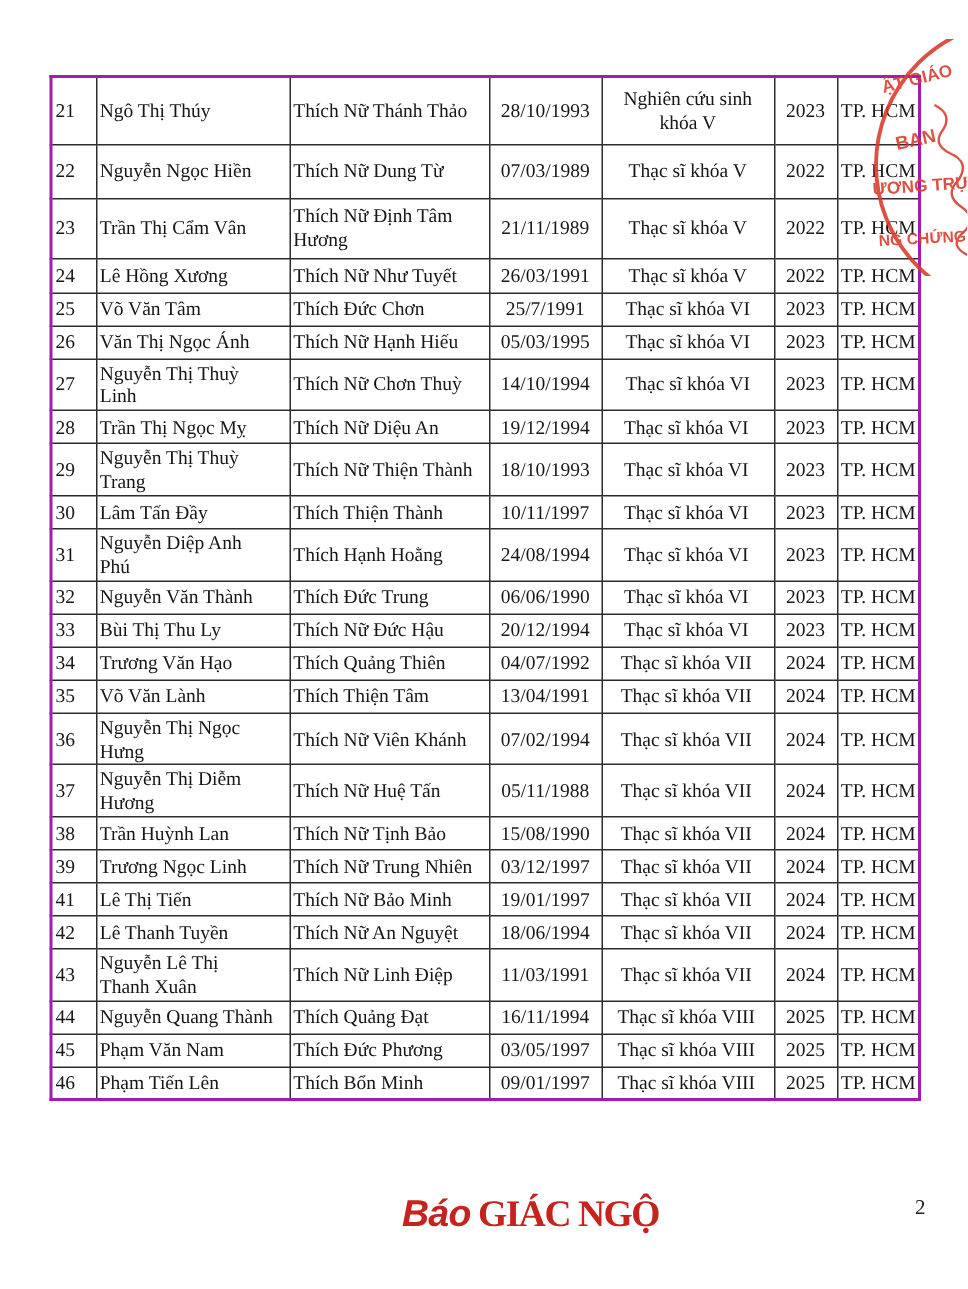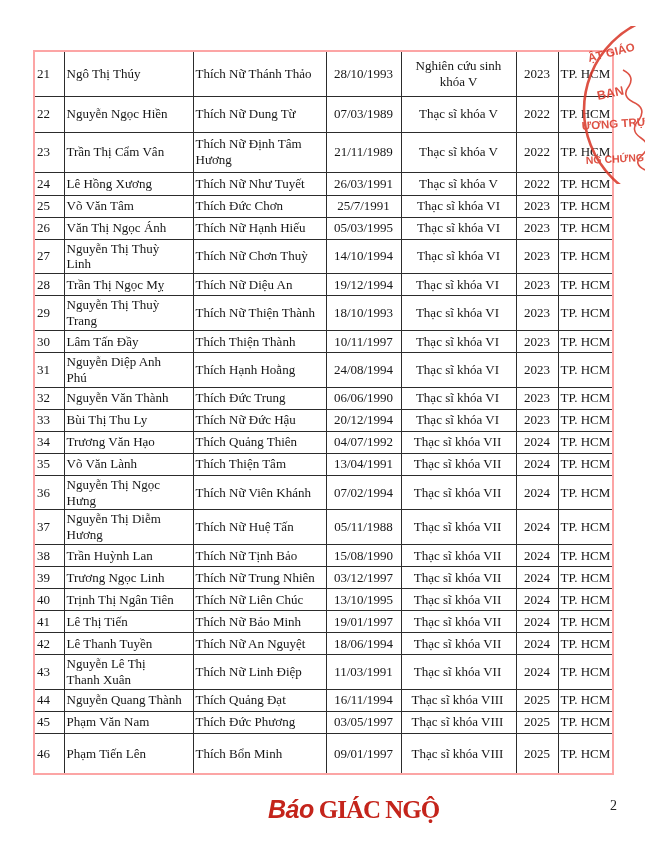--- a/index.html
+++ b/index.html
@@ -15,21 +15,21 @@
 
   
   table.roster{
     position:absolute;
     left:33px;top:50px;
     width:579px;
     border-collapse:collapse;
     table-layout:fixed;
     font-size:13px;
     line-height:1.22;
-    border:2px solid #fca5a5;
+    border:2px solid #a21caf;
   }
   table.roster td{
     border:1px solid #2c2c2c;
     padding:1px 2px;
     vertical-align:middle;
     overflow:hidden;
   }
   tbody tr{height:22px;}
   tbody tr:nth-child(1){height:45px;}
   tbody tr:nth-child(2){height:36px;}
@@ -276,29 +276,20 @@
         <tr>
           <td class="c0">39</td>
           <td class="c1">Trương Ngọc Linh</td>
           <td class="c2">Thích Nữ Trung Nhiên</td>
           <td class="c3">03/12/1997</td>
           <td class="c4">Thạc sĩ khóa VII</td>
           <td class="c5">2024</td>
           <td class="c6">TP. HCM</td>
         </tr>
         <tr>
-          <td class="c0">40</td>
-          <td class="c1">Trịnh Thị Ngân Tiên</td>
-          <td class="c2">Thích Nữ Liên Chúc</td>
-          <td class="c3">13/10/1995</td>
-          <td class="c4">Thạc sĩ khóa VII</td>
-          <td class="c5">2024</td>
-          <td class="c6">TP. HCM</td>
-        </tr>
-        <tr>
           <td class="c0">41</td>
           <td class="c1">Lê Thị Tiến</td>
           <td class="c2">Thích Nữ Bảo Minh</td>
           <td class="c3">19/01/1997</td>
           <td class="c4">Thạc sĩ khóa VII</td>
           <td class="c5">2024</td>
           <td class="c6">TP. HCM</td>
         </tr>
         <tr>
           <td class="c0">42</td>

